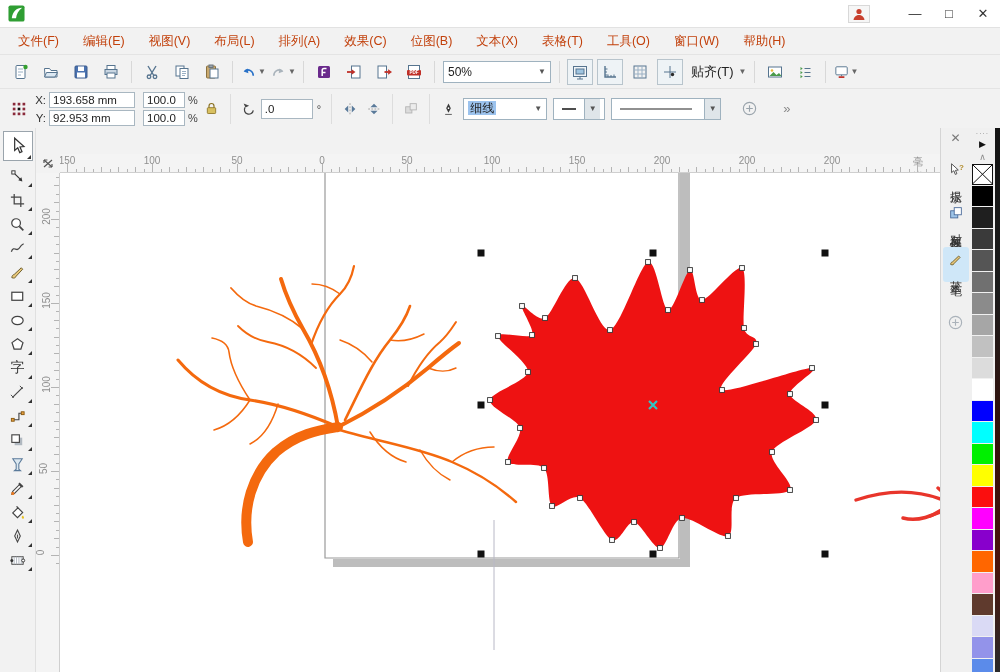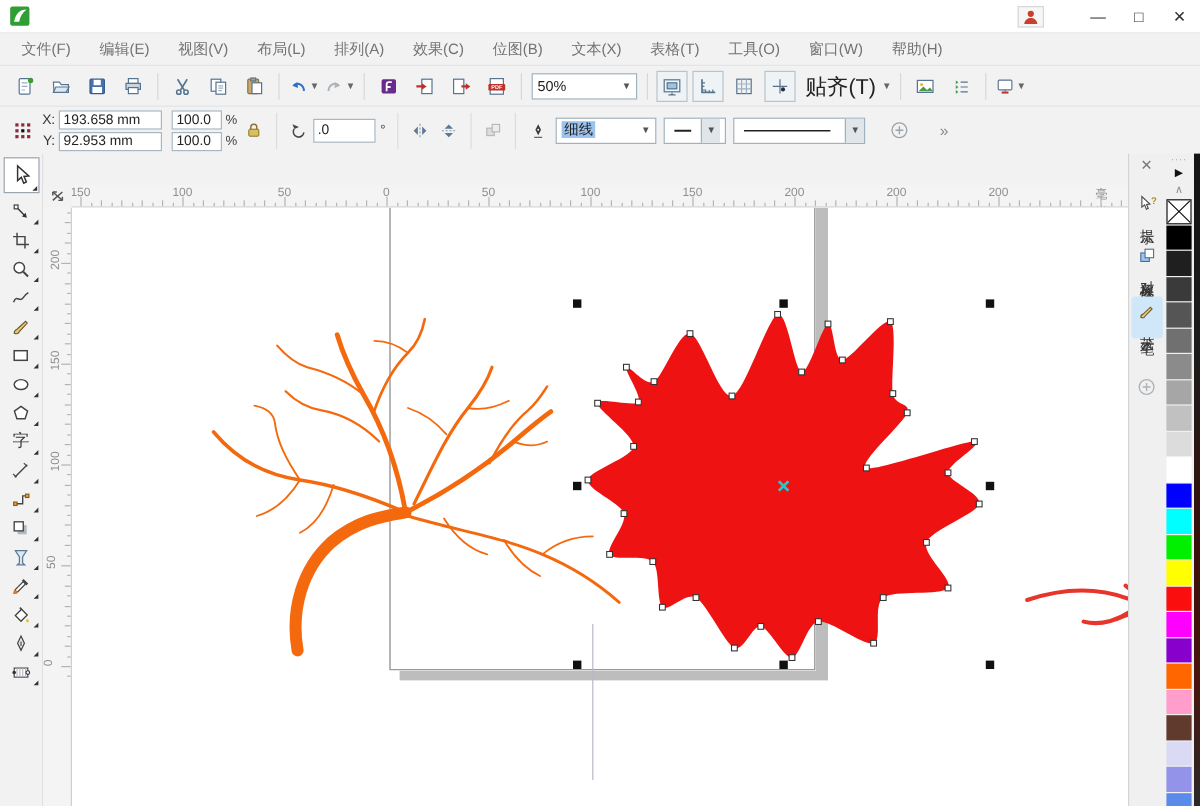--- a/index.html
+++ b/index.html
@@ -14,35 +14,35 @@
   #title-text { font-size:12.5px; color:#333; }
   #title-right { margin-left:auto; display:flex; align-items:center; height:100%; }
   #account-icon { width:22px; height:18px; margin-right:28px; border:1px solid #d8d8d8; background:#f6f6f6;
     display:flex; align-items:center; justify-content:center; }
   .winbtn { width:34px; height:28px; display:flex; align-items:center; justify-content:center;
     font-size:13px; color:#333; }
 
   
   #menubar { position:absolute; left:0; top:28px; width:1000px; height:26px; background:#f2f2f2;
     display:flex; align-items:center; padding-left:6px; }
-  .menu-item { padding:4px 12px; font-size:12.5px; color:#737373; }
+  .menu-item { padding:4px 12px; font-size:12.5px; color:#c2410c; }
 
   
   #toolbar { position:absolute; left:0; top:54px; width:1000px; height:34px; background:#f2f2f2;
     border-top:1px solid #e4e4e4; display:flex; align-items:center; padding-left:6px; }
   .tbtn { width:26px; height:26px; margin:0 2px; display:flex; align-items:center; justify-content:center; }
   .tbtn.boxed { border:1px solid #b8c4cc; background:#eef3f6; }
   .tsep { width:1px; height:22px; background:#d8d8d8; margin:0 5px; }
   .drop { font-size:8px; color:#666; margin-left:1px; }
   .combo { height:22px; background:#fff; border:1px solid #9fb2bf; display:flex; align-items:center;
     padding:0 4px; margin:0 3px; }
   .combo .val { flex:1; font-size:12px; }
   .combo .caret { font-size:8px; color:#555; margin-left:6px; }
-  #zoom-combo { width:88px; }
-  .tlabel { font-size:18px; padding:0 4px; }
+  #zoom-combo { width:108px; }
+  .tlabel { font-size:13px; padding:0 4px; }
 
   
   #propbar { position:absolute; left:0; top:88px; width:1000px; height:40px; background:#f2f2f2;
     border-top:1px solid #e4e4e4; display:flex; align-items:center; padding-left:6px; }
   .pb-ic { width:20px; height:20px; display:flex; align-items:center; justify-content:center; margin:0 3px; }
   .stack { display:flex; flex-direction:column; gap:2px; margin:0 2px; }
   .frow { display:flex; align-items:center; gap:3px; }
   .flab { width:12px; text-align:right; font-size:11.5px; color:#333; }
   .fld { height:16px; border:1px solid #a9b7c1; background:#fff; font-size:11.5px; padding:0 3px;
     font-family:"Liberation Sans","DejaVu Sans",sans-serif; color:#222; }

